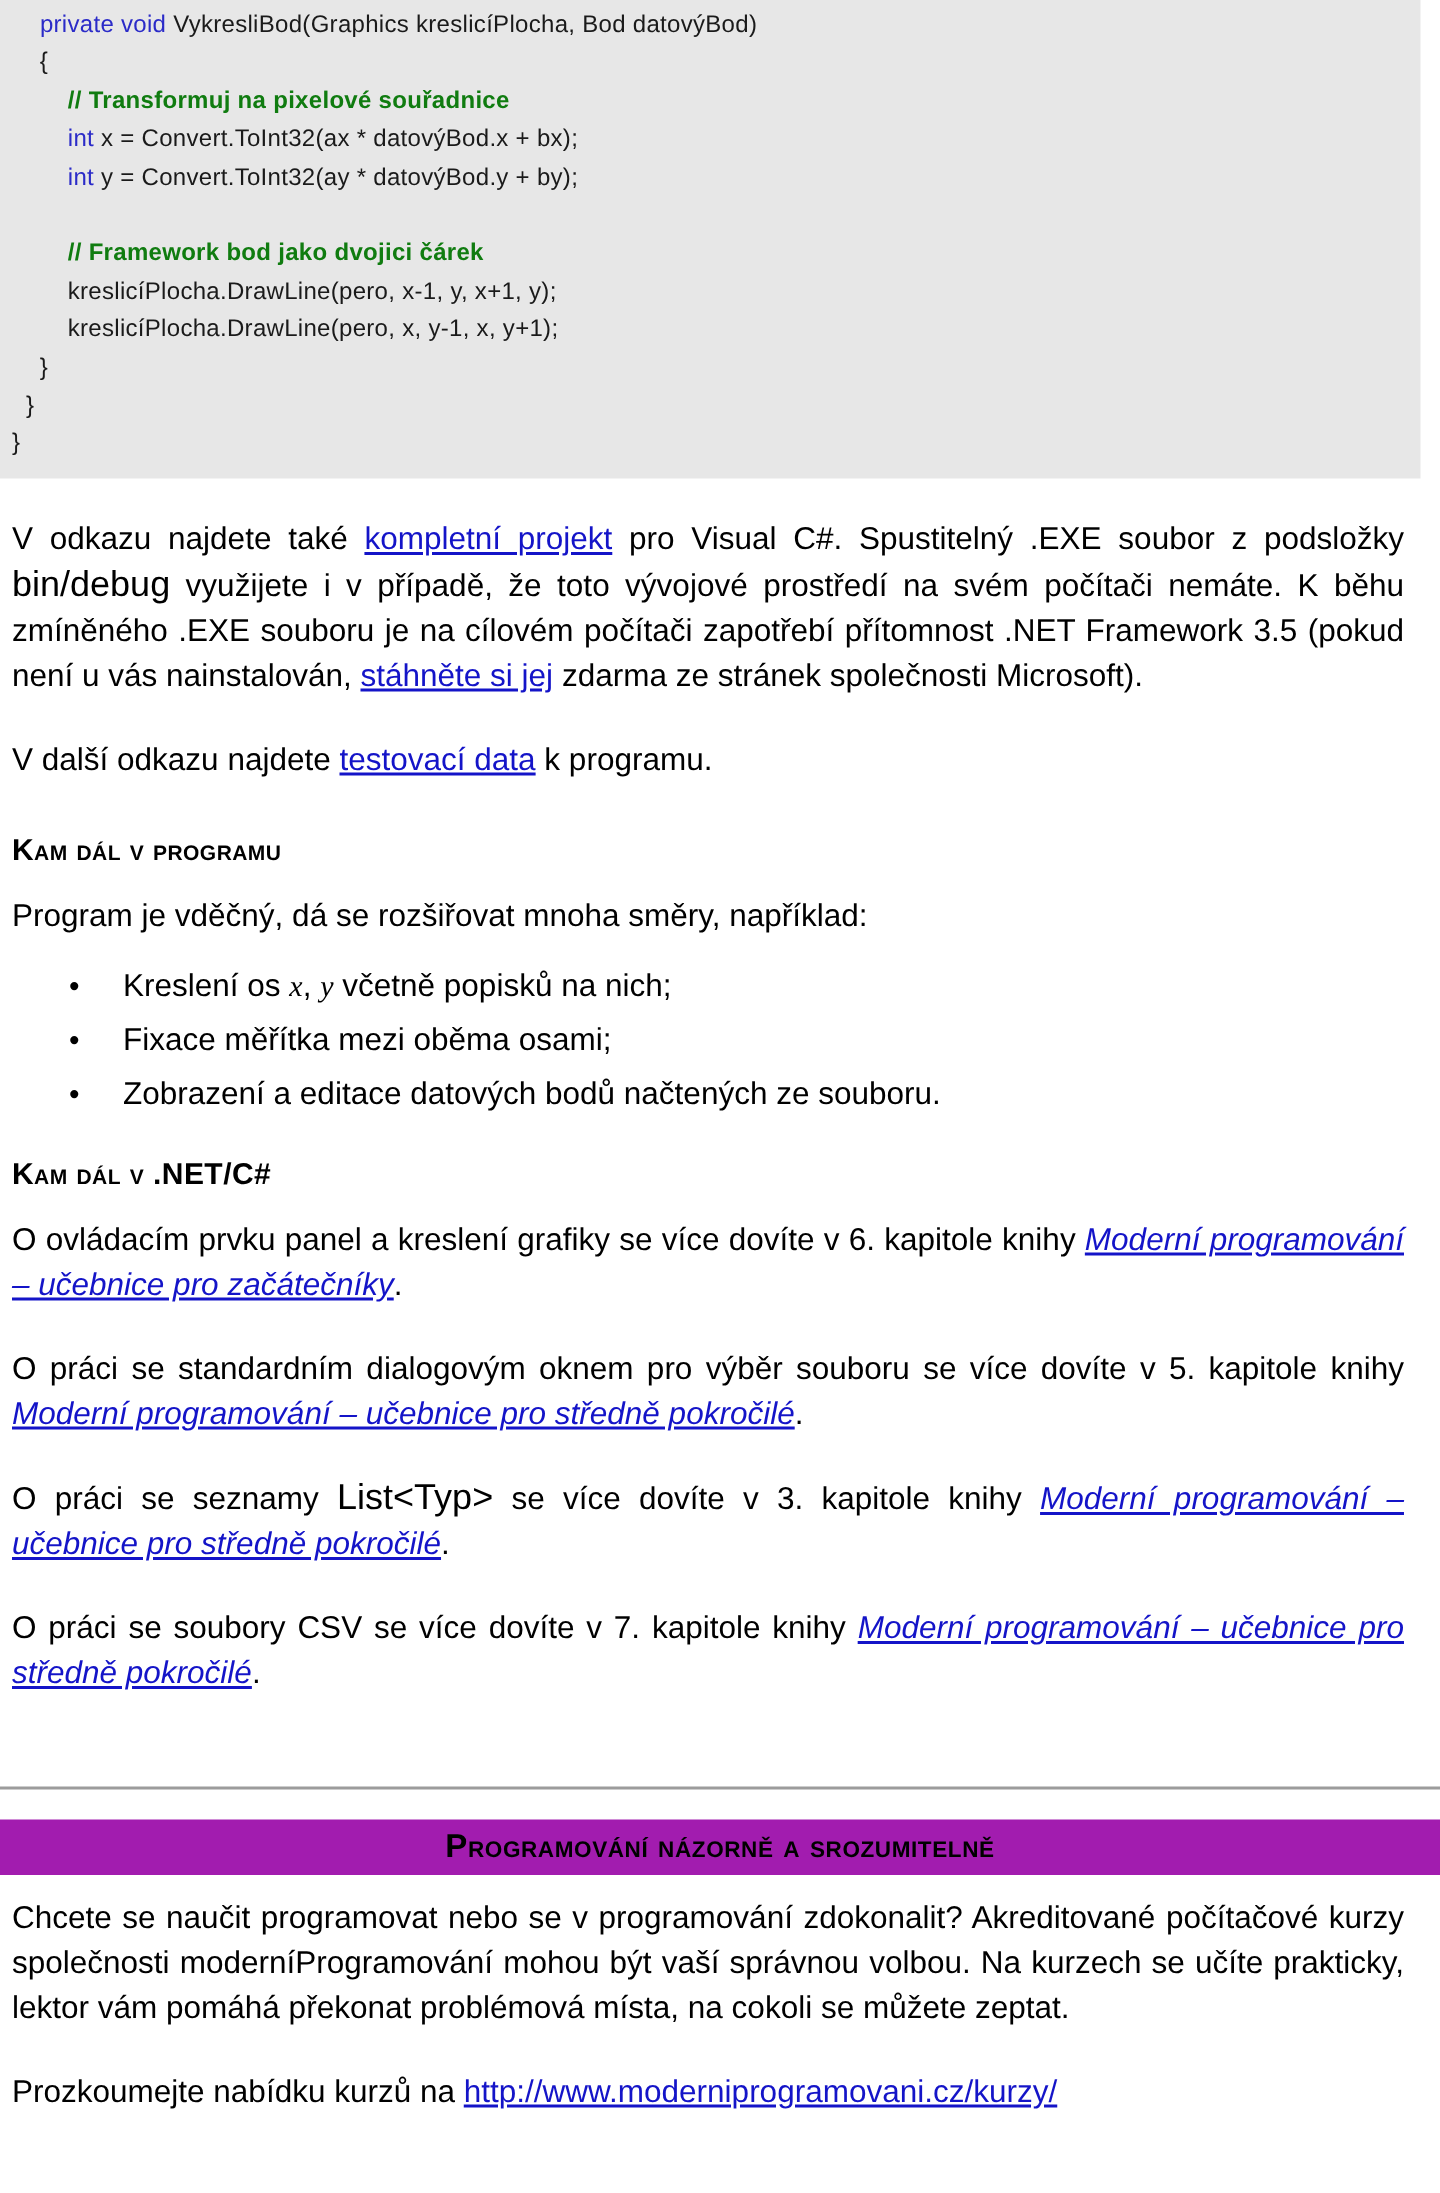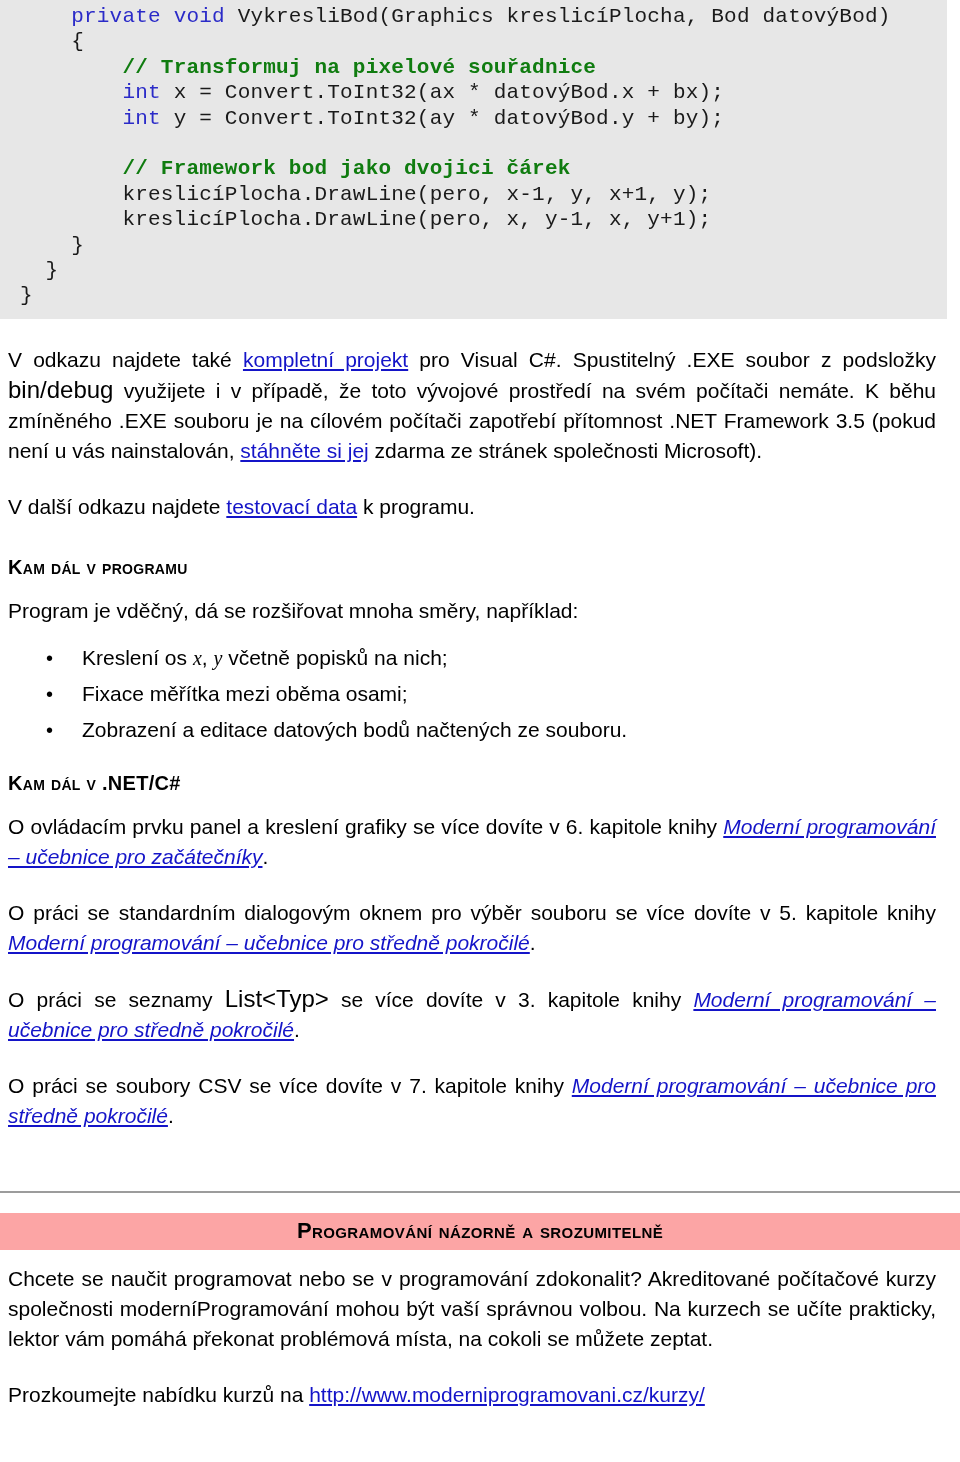--- a/index.html
+++ b/index.html
@@ -17,26 +17,26 @@
   }
 
   
   .code-block {
     background: #e7e7e7;
     padding: 4px 0 10px 0;
     margin: 0;
     width: 947px;
   }
   .code-line {
-    font-family: Liberation Mono, monospace;
-    font-size: 21px;
+    font-family: Liberation Sans, sans-serif;
+    font-size: 16px;
     line-height: 25.4px;
     white-space: pre;
     color: #1a1a1a;
-    padding-left: 20px;
+    padding-left: 8px;
     letter-spacing: 0.2px;
   }
   .code-line.blank { height: 25.4px; }
   .kw { color: #2b2bc8; }
   .cmt { color: #107c10; font-weight: bold; }
 
   
   .para {
     font-size: 21px;
     line-height: 30px;
@@ -110,21 +110,21 @@
 
   
   .divider {
     border: 0;
     border-top: 2px solid #9c9c9c;
     margin: 0 0 0 0;
     width: 960px;
     height: 0;
   }
   .promo-band {
-    background: #fca5a5;
+    background: #a21caf;
     width: 960px;
     text-align: center;
     padding: 4px 0 5px 0;
     box-sizing: border-box;
   }
   .promo-title {
     font-size: 22px;
     font-weight: bold;
     font-variant: small-caps;
     letter-spacing: 0.4px;

